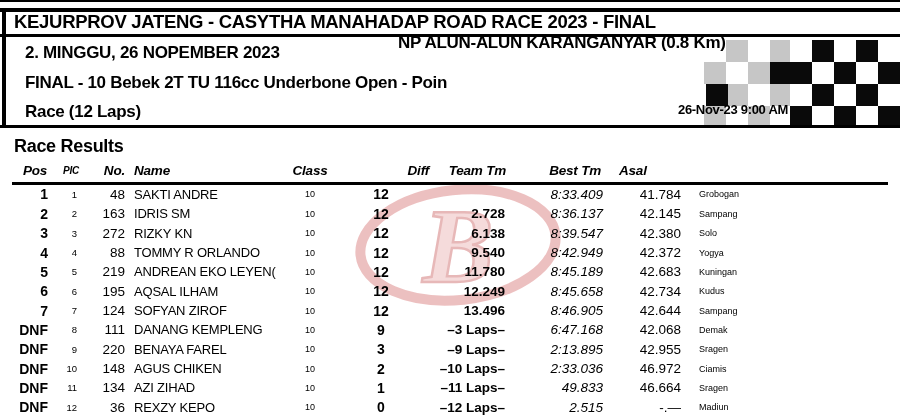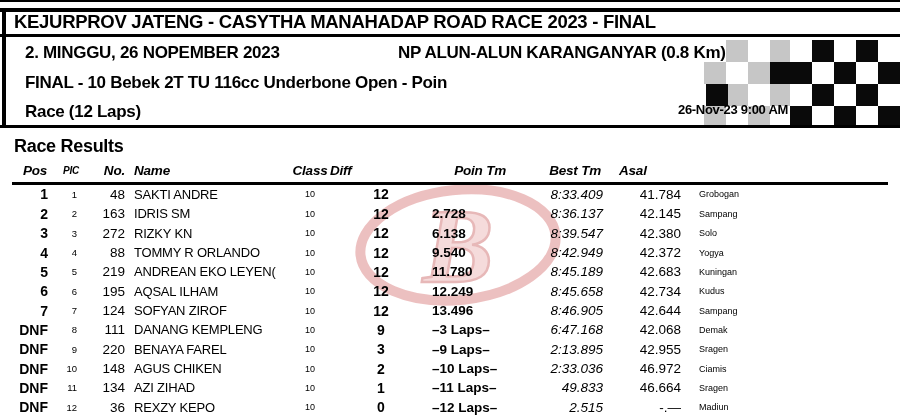--- a/index.html
+++ b/index.html
@@ -15,21 +15,21 @@
   .hline.l2{top:33.5px;height:3.5px;}
   .hline.l3{top:125px;height:3px;}
   .vbar{position:absolute;left:2px;top:8px;width:3.5px;height:120px;background:#000;}
 
   .doc-title{
     position:absolute;top:11px;left:14px;width:860px;
     font-size:18.5px;font-weight:bold;letter-spacing:-0.3px;white-space:nowrap;
   }
   .info-line{position:absolute;left:25px;font-size:17px;font-weight:bold;letter-spacing:-0.3px;white-space:nowrap;z-index:2;}
   .line-date{top:43px;}
-  .line-venue{top:43px;left:398px;}
+  .line-venue{top:33px;left:398px;}
   .line-class{top:73px;}
   .line-race{top:102px;}
   .line-datetime{position:absolute;top:102px;right:112px;left:auto;font-size:13px;font-weight:bold;letter-spacing:-0.3px;white-space:nowrap;z-index:2;}
 
   
   .flag{position:absolute;top:40px;right:0;width:196px;height:85px;z-index:1;}
   .flag-gray{
     position:absolute;left:0;top:0;width:110px;height:85px;
     background:repeating-conic-gradient(#c6c6c6 0% 25%, rgba(0,0,0,0) 0% 50%);
     background-size:44px 44px;
@@ -59,21 +59,21 @@
   .thead > div{font-style:italic;font-weight:bold;font-size:13.5px;letter-spacing:-0.2px;}
   .headline{height:2.8px;background:#000;margin-top:2px;}
   .tbody .grid-row{height:19.35px;}
 
   .c-pos{font-weight:bold;font-size:14px;text-align:right;padding-right:10px;}
   .c-pic{font-size:9.5px;text-align:right;padding-right:7px;}
   .c-no{font-size:13.5px;text-align:right;padding-right:2px;}
   .c-name{font-size:13px;padding-left:7px;letter-spacing:-0.2px;white-space:nowrap;overflow:hidden;}
   .c-class{font-size:9px;text-align:center;}
   .c-laps{font-weight:bold;font-size:14px;text-align:center;}
-  .c-diff{font-weight:bold;font-size:13.5px;text-align:left;padding-right:3px;white-space:nowrap;}
+  .c-diff{font-weight:bold;font-size:13.5px;text-align:right;padding-right:3px;white-space:nowrap;}
   .c-total{font-size:13.5px;text-align:right;padding-right:2px;font-style:italic;}
   .c-best{font-size:13.5px;text-align:right;padding-right:4px;}
   .c-asal{font-size:9px;padding-left:14px;white-space:nowrap;overflow:hidden;}
   .c-team{font-size:13px;text-align:center;}
 
   .thead .c-pos{text-align:center;padding-right:0;font-size:13.5px;}
   .thead .c-pic{text-align:center;padding-right:0;font-size:10px;}
   .thead .c-laps{font-size:13.5px;}
 </style>
 </head>
@@ -110,21 +110,21 @@
 <div class="results-heading">Race Results</div>
 
 <div class="table">
   <div class="grid-row thead">
     <div class="c-pos">Pos</div>
     <div class="c-pic">PIC</div>
     <div class="c-no">No.</div>
     <div class="c-name">Name</div>
     <div class="c-class">Class</div>
     <div class="c-diff">Diff</div>
-    <div class="c-total">Poin Tm</div>
+    <div class="c-total">Team Tm</div>
     <div class="c-best">Best Tm</div>
     <div class="c-asal">Asal</div>
   </div>
   <div class="headline"></div>
   <div class="tbody">
       <div class="grid-row">
         <div class="c-pos">1</div>
         <div class="c-pic">1</div>
         <div class="c-no">48</div>
         <div class="c-name">SAKTI ANDRE</div>

